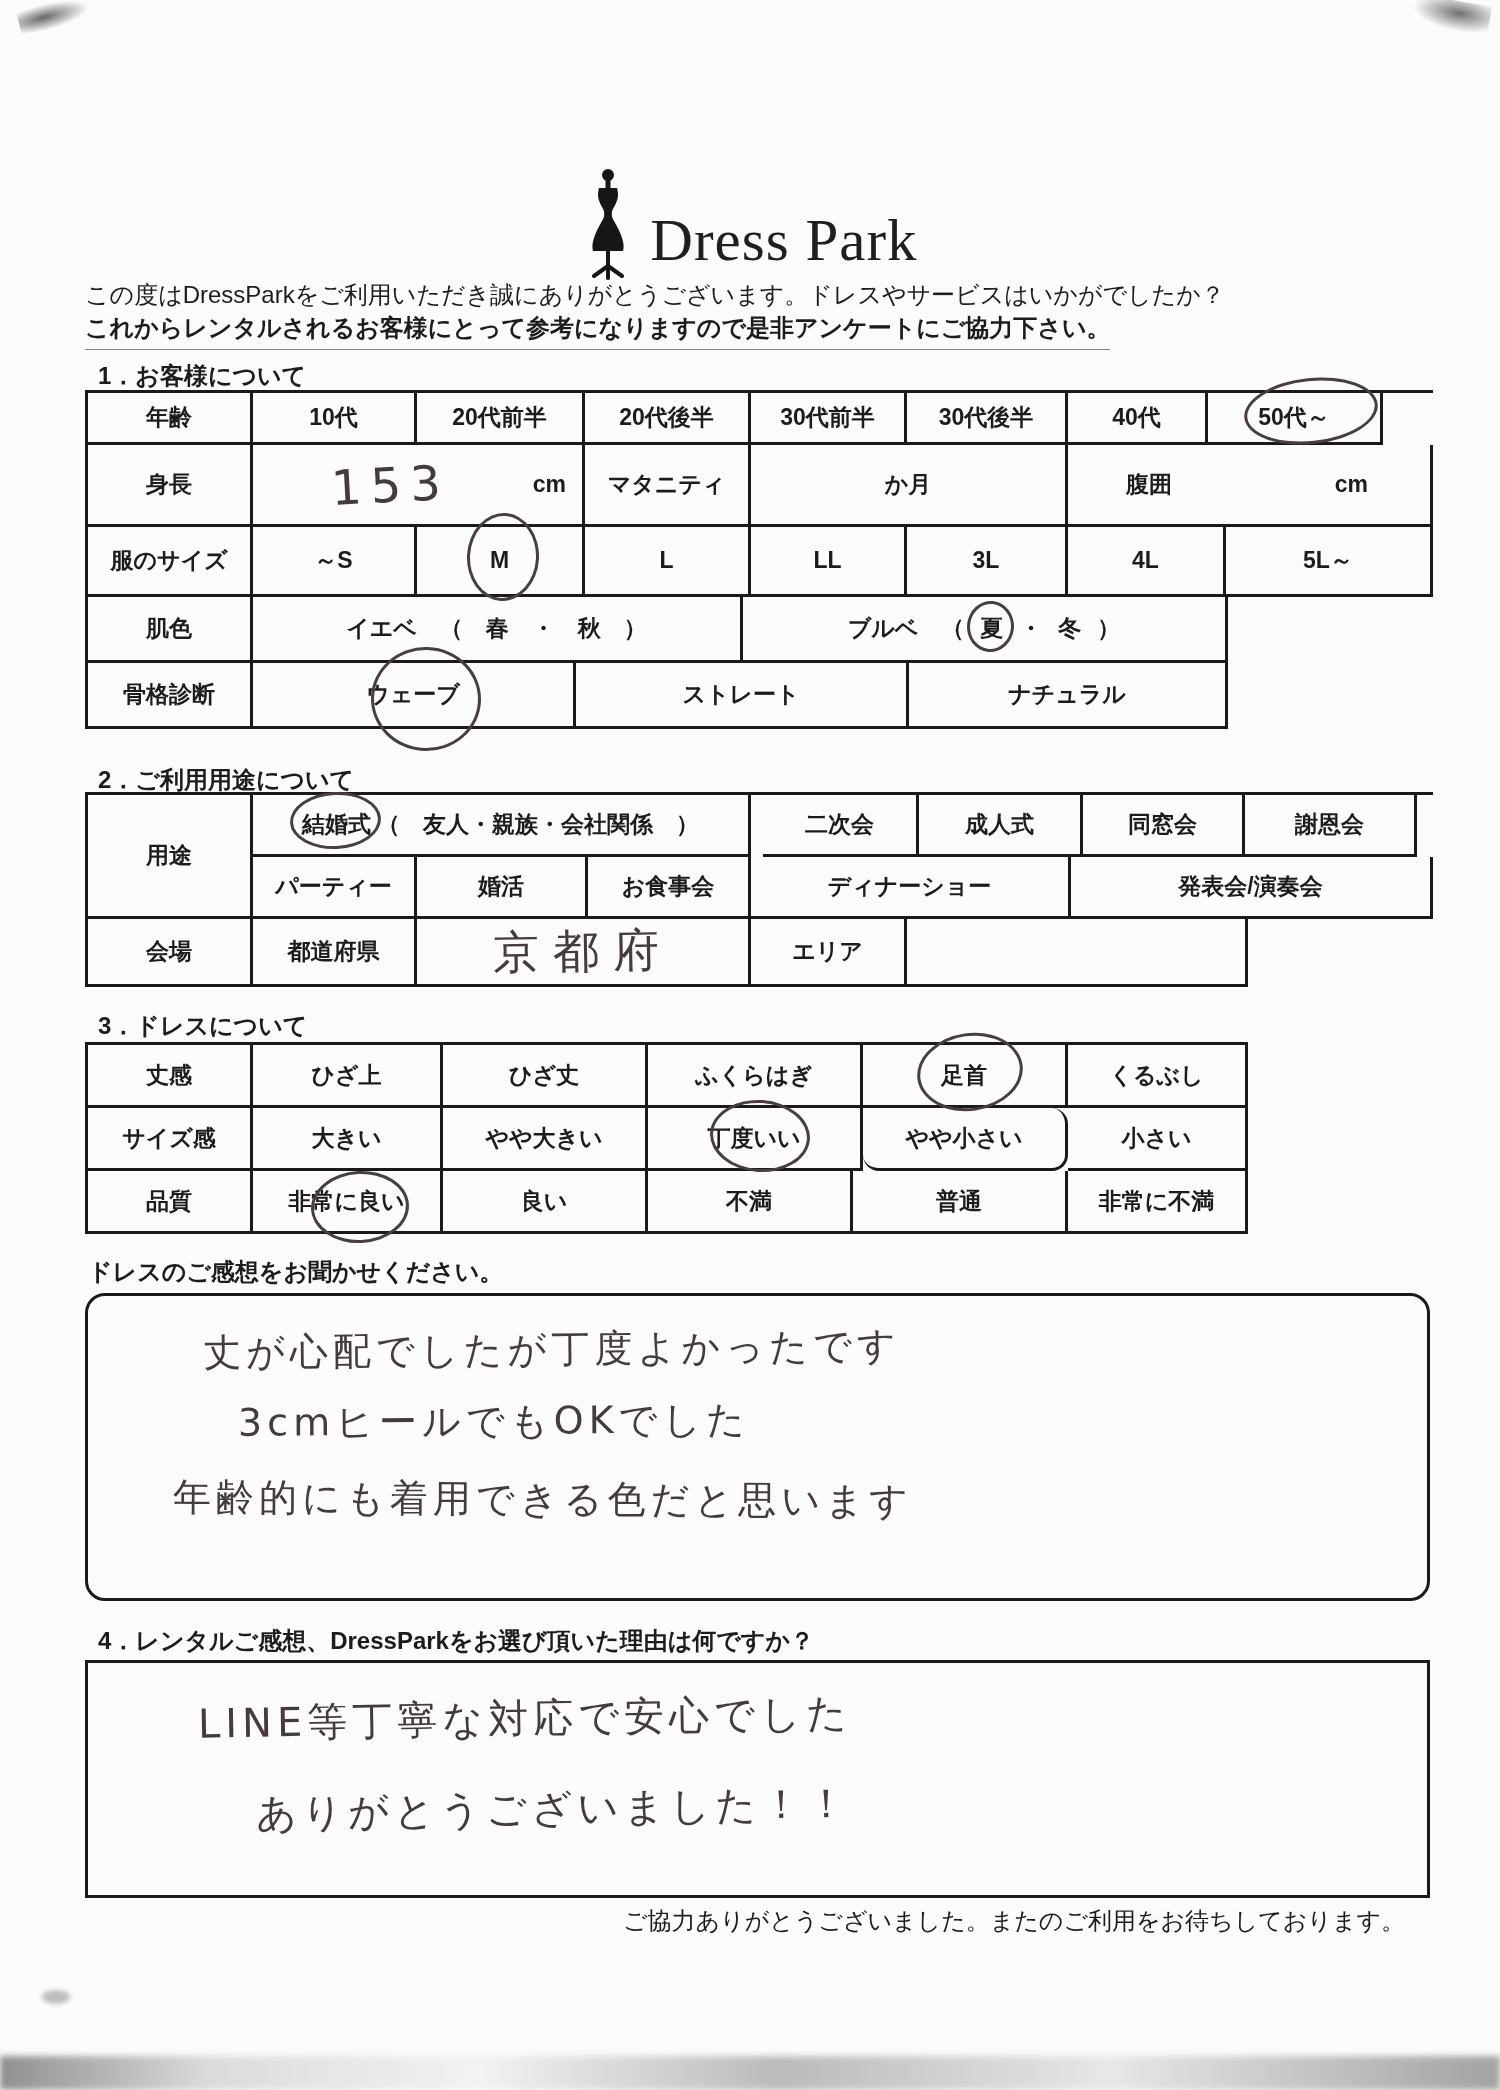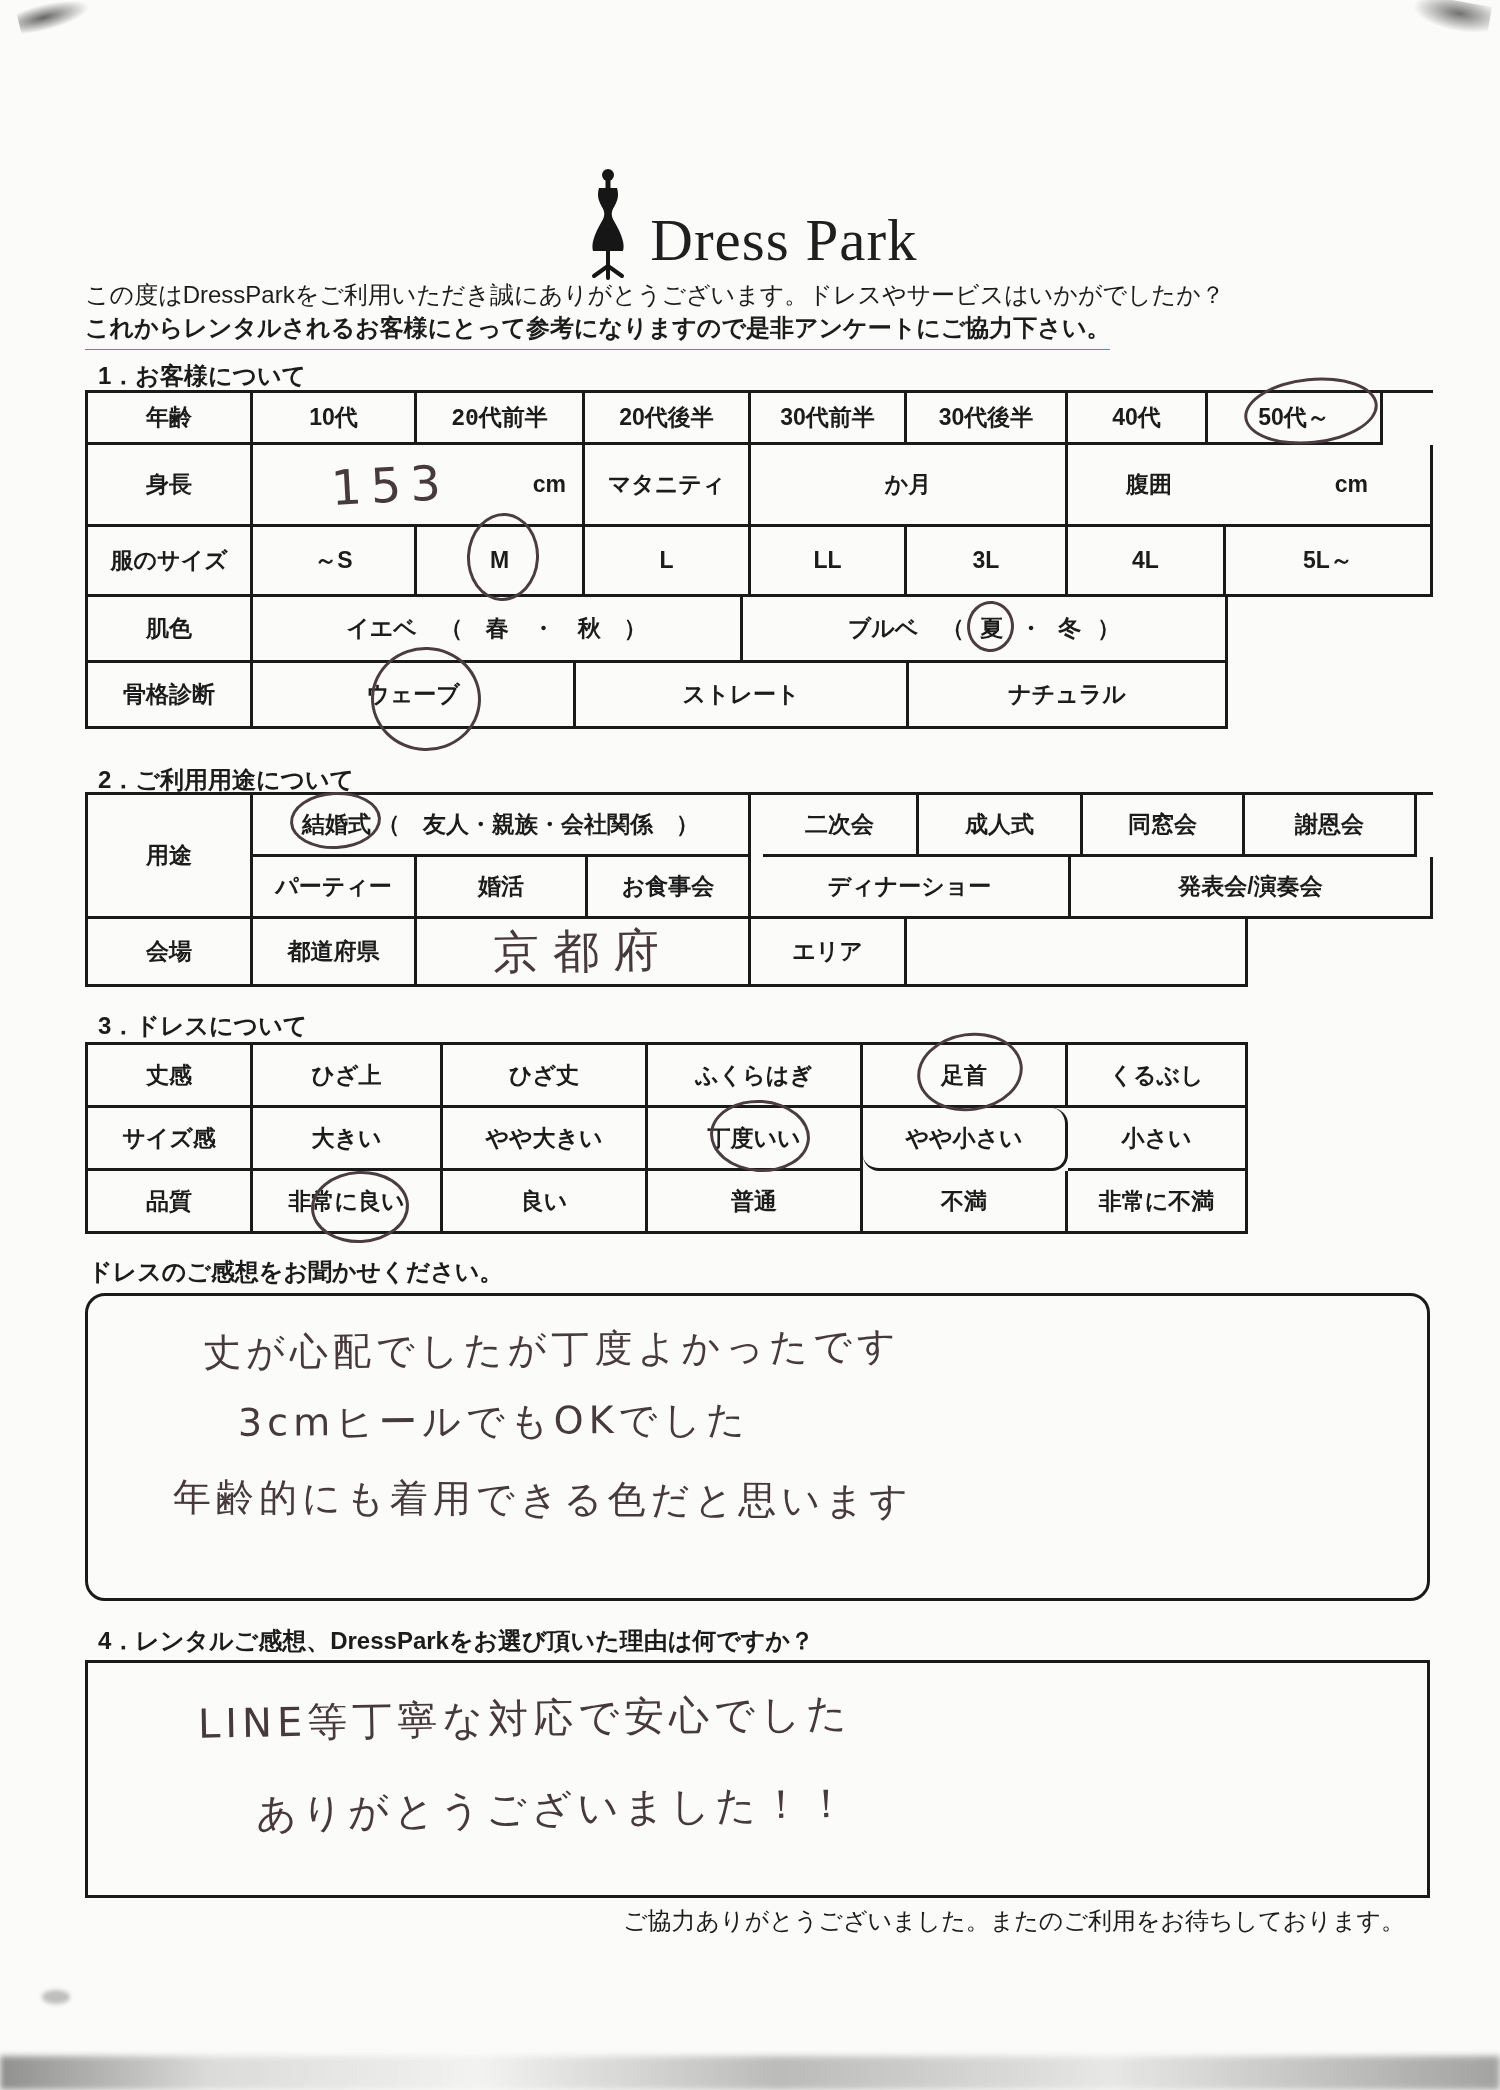--- a/index.html
+++ b/index.html
@@ -65,21 +65,21 @@
   <div class="intro1">この度はDressParkをご利用いただき誠にありがとうございます。ドレスやサービスはいかがでしたか？</div>
   <div class="intro2">これからレンタルされるお客様にとって参考になりますので是非アンケートにご協力下さい。</div>
 
   <div class="sec-title" style="left:98px; top:360px;">1．お客様について</div>
 
   <div class="tbl" style="top:390px; width:1345px;">
 
     <div class="trow" style="height:52px;">
       <div class="cell" style="width:165px;">年齢</div>
       <div class="cell" style="width:164px;">10代</div>
-      <div class="cell" style="width:168px;font-family:Liberation Mono, monospace;">20代前半</div>
+      <div class="cell" style="width:168px;">20代前半</div>
       <div class="cell" style="width:166px;">20代後半</div>
       <div class="cell" style="width:156px;">30代前半</div>
       <div class="cell" style="width:161px;">30代後半</div>
       <div class="cell" style="width:140px;">40代</div>
       <div class="cell" style="width:175px;">
         <span>50代～</span>
         <div class="pen-circle" style="left:36px; top:-15px; width:128px; height:60px; transform:rotate(-6deg);"></div>
       </div>
     </div>
 
@@ -195,22 +195,22 @@
       <div class="cell" style="width:205px;border-radius:16px;">やや小さい</div>
       <div class="cell" style="width:180px;">小さい</div>
     </div>
     <div class="trow" style="height:63px;">
       <div class="cell" style="width:165px;">品質</div>
       <div class="cell" style="width:190px;">
         <span>非常に良い</span>
         <div class="pen-circle" style="left:58px; top:0px; width:92px; height:66px; transform:rotate(-3deg);"></div>
       </div>
       <div class="cell" style="width:205px;">良い</div>
+      <div class="cell" style="width:205px;">不満</div>
       <div class="cell" style="width:215px;">普通</div>
-      <div class="cell" style="width:205px;">不満</div>
       <div class="cell" style="width:180px;">非常に不満</div>
     </div>
   </div>
 
   <div class="sec-title" style="left:88px; top:1256px;">ドレスのご感想をお聞かせください。</div>
   <div class="comment-box" style="top:1293px; height:308px;border-radius:20px;">
     <span class="hw hw-line" style="left:115px; top:28px; font-size:38px; transform:rotate(-0.6deg);">丈が心配でしたが丁度よかったです</span>
     <span class="hw hw-line" style="left:150px; top:100px; font-size:38px; transform:rotate(-0.4deg);">3cmヒールでもOKでした</span>
     <span class="hw hw-line" style="left:85px; top:178px; font-size:38px; transform:rotate(0.3deg);">年齢的にも着用できる色だと思います</span>
   </div>

